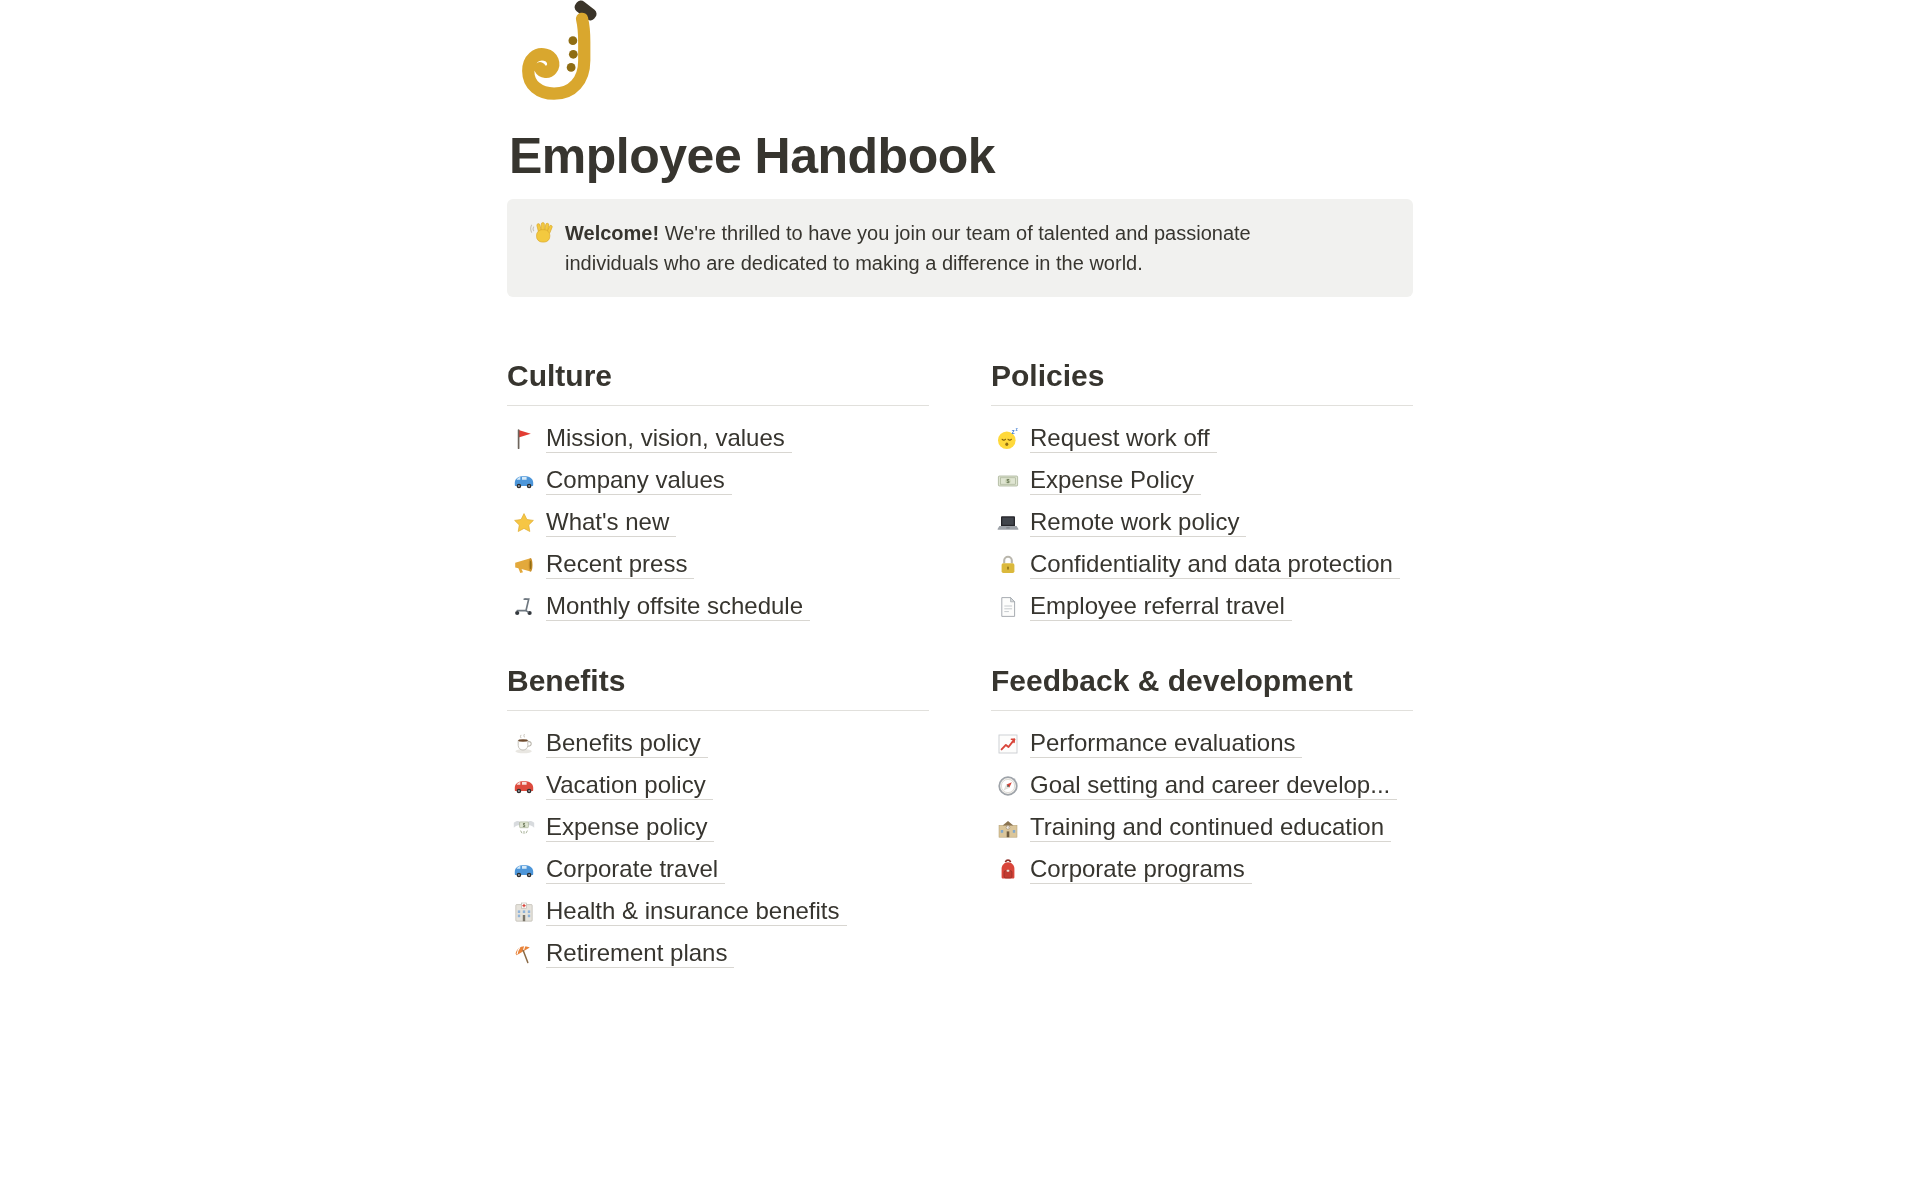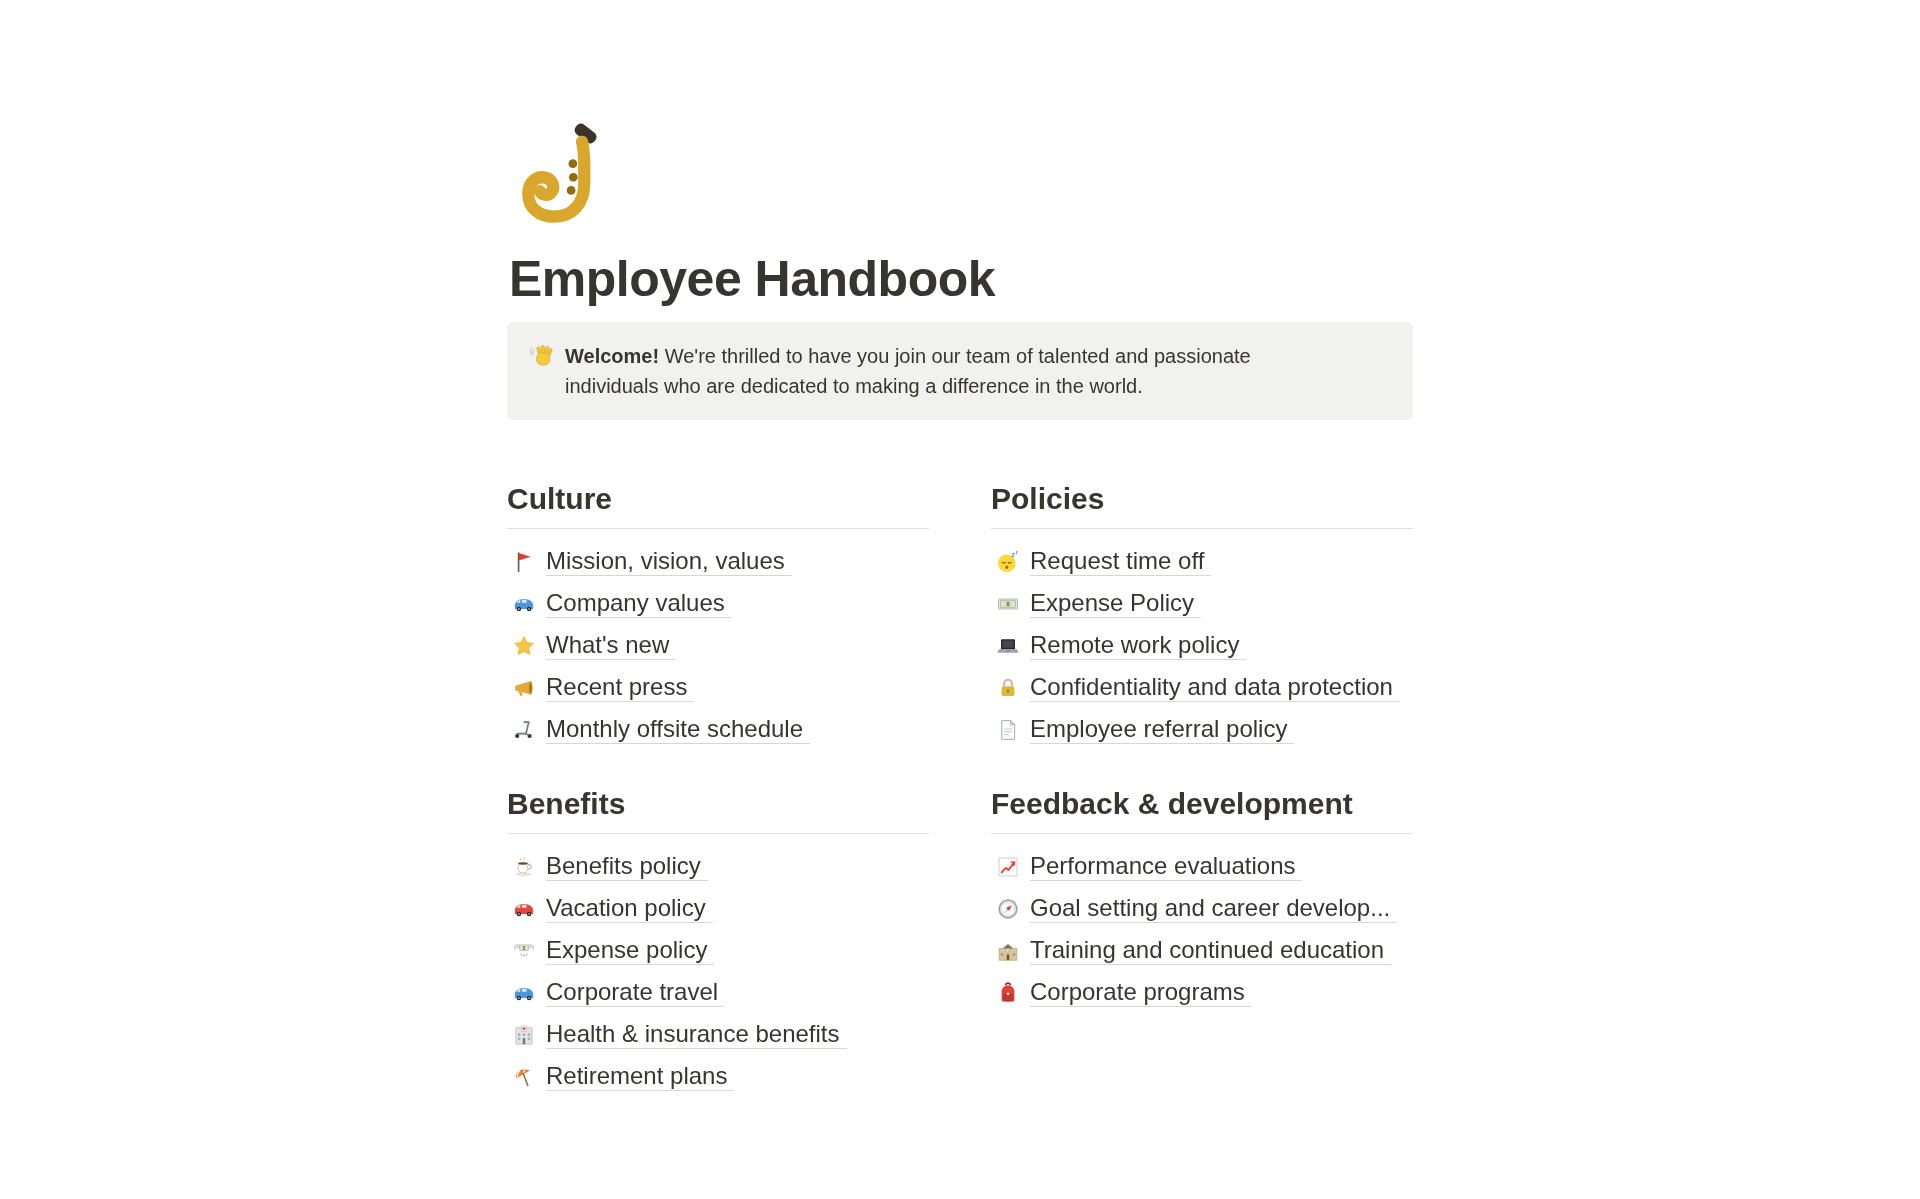--- a/index.html
+++ b/index.html
@@ -12,21 +12,20 @@
     position: relative;
     width: 1920px;
     height: 1199px;
     margin: 0 auto;
     background: #FFFFFF;
     overflow: hidden;
   }
   .page {
     width: 906px;
     margin: 0 auto;
-    padding-top: 123px;
   }
   .page-icon {
     font-size: 105px;
     line-height: 1;
     height: 112px;
     margin-left: 2px;
     display: inline-block;
     cursor: pointer;
   }
   .page-icon svg { display: block; }
@@ -291,21 +290,21 @@
             <div class="link-row">
               <span class="link-icon">
                   <svg width="1em" height="1em" viewBox="0 0 24 24">
                     <circle cx="10.8" cy="13.2" r="8.8" fill="#FFD93B"></circle>
                     <path d="M6.2 12.3q1.6 1.7 3.2 0M12.1 12.3q1.6 1.7 3.2 0" fill="none" stroke="#7E5C09" stroke-width="1.2" stroke-linecap="round"></path>
                     <ellipse cx="10.8" cy="17.2" rx="1.5" ry="1.8" fill="#936F12"></ellipse>
                     <text x="15.6" y="7.2" font-size="6.5" font-weight="bold" fill="#4E86D6" font-family="sans-serif">z</text>
                     <text x="19.4" y="4.2" font-size="4.6" font-weight="bold" fill="#4E86D6" font-family="sans-serif">z</text>
                   </svg>
                 </span>
-              <span class="link-label">Request time off</span>
+              <span class="link-label">Request work off</span>
             </div>
             <div class="link-row">
               <span class="link-icon">
                   <svg width="1em" height="1em" viewBox="0 0 24 24">
                     <rect x="2.4" y="7" width="19.2" height="10" rx="1" fill="#DFE5D2" stroke="#9FAA8E" stroke-width="0.7"></rect>
                     <rect x="4.4" y="8.8" width="15.2" height="6.4" fill="none" stroke="#9FAA8E" stroke-width="0.6"></rect>
                     <circle cx="12" cy="12" r="2.7" fill="#CBD5B6"></circle>
                     <text x="12" y="13.9" font-size="5.4" font-weight="bold" text-anchor="middle" fill="#5E6C4B" font-family="sans-serif">$</text>
                   </svg>
                 </span>
@@ -333,21 +332,21 @@
               <span class="link-label">Confidentiality and data protection</span>
             </div>
             <div class="link-row">
               <span class="link-icon">
                   <svg width="1em" height="1em" viewBox="0 0 24 24">
                     <path d="M5.8 2.6h8.8l4 4.2v14.6H5.8z" fill="#FDFDFC" stroke="#9EA3A9" stroke-width="0.9"></path>
                     <path d="M14.6 2.6l4 4.2h-4z" fill="#D8DBDE" stroke="#9EA3A9" stroke-width="0.7"></path>
                     <path d="M8.3 11h7.8M8.3 13.8h7.8M8.3 16.6h4.6" stroke="#C6CACE" stroke-width="1"></path>
                   </svg>
                 </span>
-              <span class="link-label">Employee referral policy</span>
+              <span class="link-label">Employee referral travel</span>
             </div>
           </div>
         </section>
 
         <section class="section-spaced">
           <h2 class="section-title">Feedback &amp; development</h2>
           <div class="links">
             <div class="link-row">
               <span class="link-icon">
                   <svg width="1em" height="1em" viewBox="0 0 24 24">

